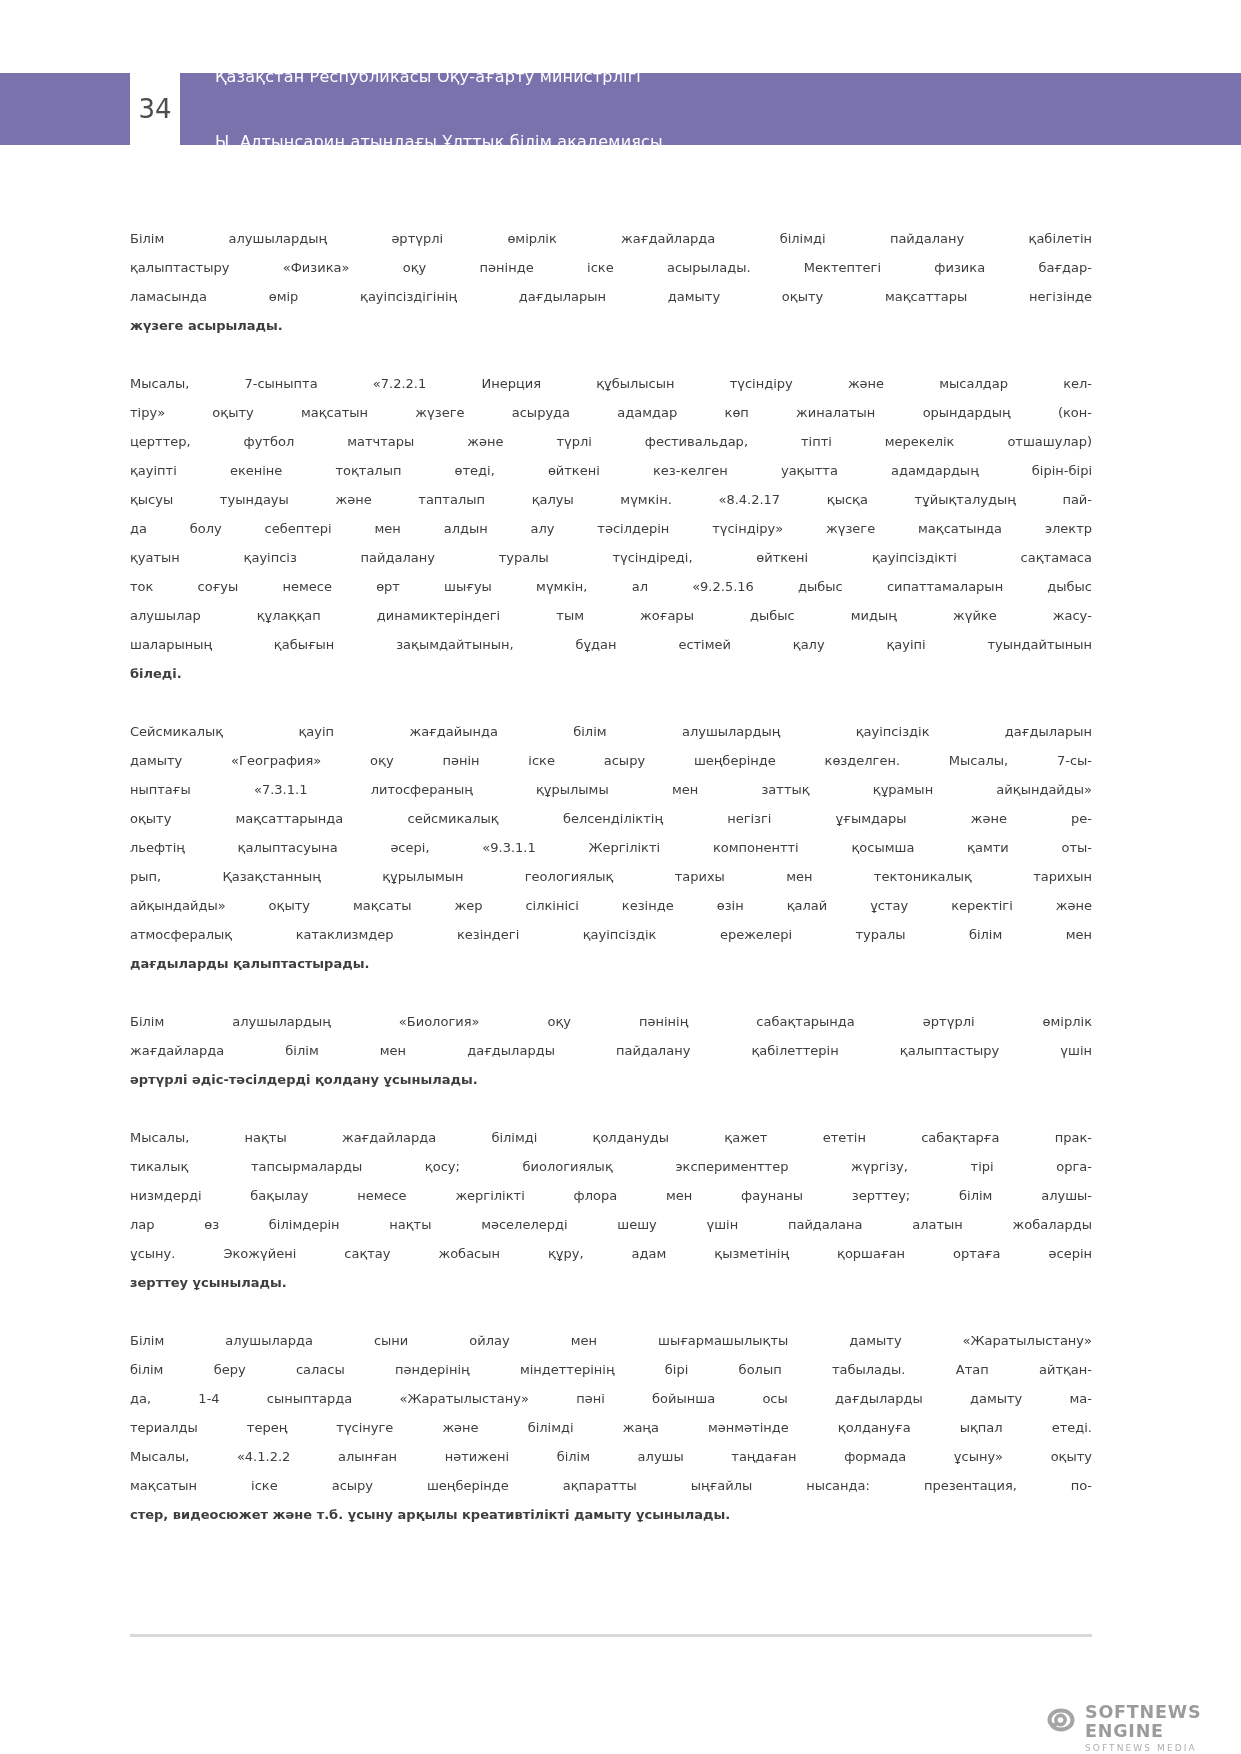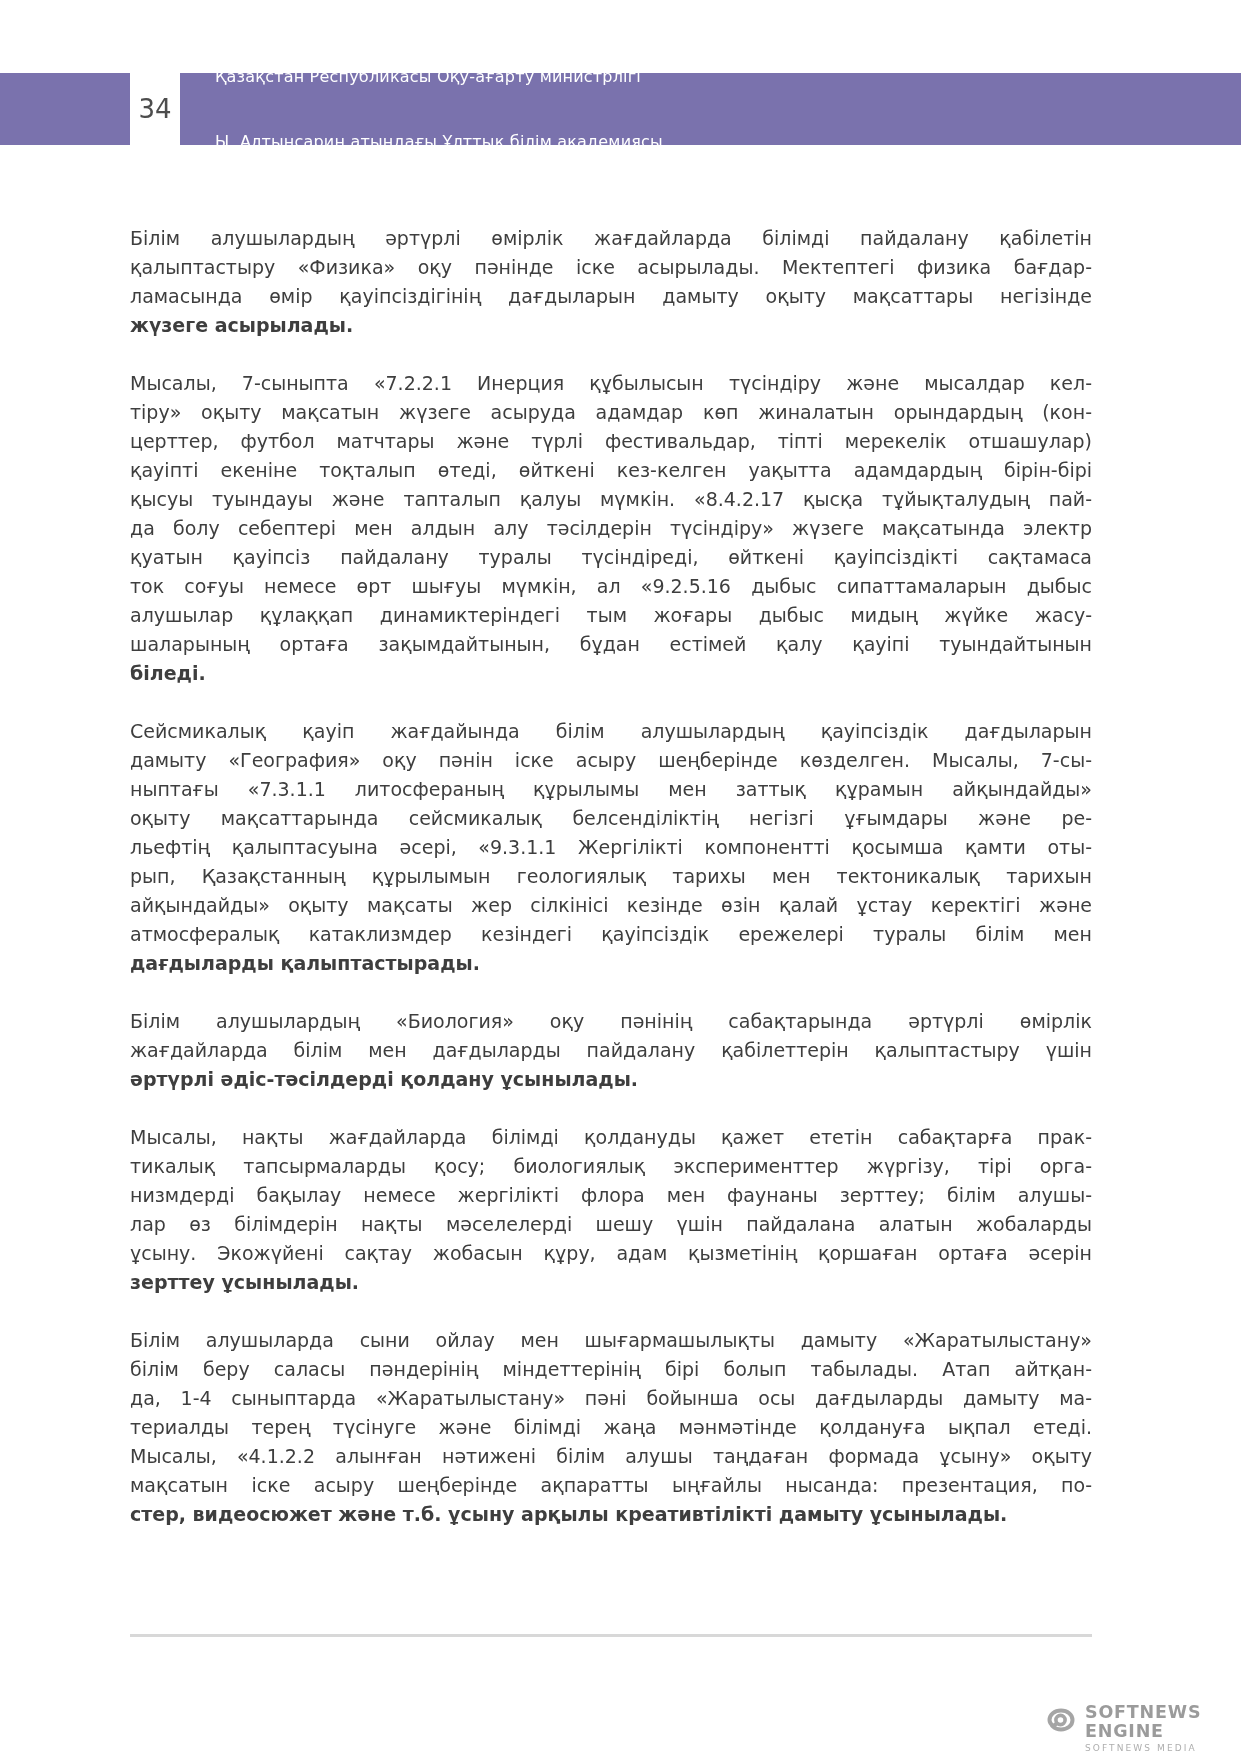--- a/index.html
+++ b/index.html
@@ -28,21 +28,21 @@
     color:#ffffff;
     display:flex; flex-direction:column; justify-content:center;
     padding-left:35px; box-sizing:border-box;gap:40px;
   }
   .hdr-line { font-size:16px; line-height:25px; letter-spacing:0.2px; }
 
   
   .content {
     position:absolute; top:224px; left:130px; width:962px;
     color:#3e3e3e;
-    font-size:19px;
+    font-size:13px;
   }
   .para { margin:0 0 29px 0; }
   .line {
     line-height:29px;
     height:29px;
     text-align:justify;
     -moz-text-align-last:justify;
     text-align-last:justify;
     overflow:hidden;
   }
@@ -89,21 +89,21 @@
     <div class="para">
       <div class="line">Мысалы, 7-сыныпта «7.2.2.1 Инерция құбылысын түсіндіру және мысалдар кел-</div>
       <div class="line">тіру» оқыту мақсатын жүзеге асыруда адамдар көп жиналатын орындардың (кон-</div>
       <div class="line">церттер, футбол матчтары және түрлі фестивальдар, тіпті мерекелік отшашулар)</div>
       <div class="line">қауіпті екеніне тоқталып өтеді, өйткені кез-келген уақытта адамдардың бірін-бірі</div>
       <div class="line">қысуы туындауы және тапталып қалуы мүмкін. «8.4.2.17 қысқа тұйықталудың пай-</div>
       <div class="line">да болу себептері мен алдын алу тәсілдерін түсіндіру» жүзеге мақсатында электр</div>
       <div class="line">қуатын қауіпсіз пайдалану туралы түсіндіреді, өйткені қауіпсіздікті сақтамаса</div>
       <div class="line">ток соғуы немесе өрт шығуы мүмкін, ал «9.2.5.16 дыбыс сипаттамаларын дыбыс</div>
       <div class="line">алушылар құлаққап динамиктеріндегі тым жоғары дыбыс мидың жүйке жасу-</div>
-      <div class="line">шаларының ортаға зақымдайтынын, бұдан естімей қалу қауіпі туындайтынын</div>
+      <div class="line">шаларының қабығын зақымдайтынын, бұдан естімей қалу қауіпі туындайтынын</div>
       <div class="line last">біледі.</div>
     </div>
     <div class="para">
       <div class="line">Сейсмикалық қауіп жағдайында білім алушылардың қауіпсіздік дағдыларын</div>
       <div class="line">дамыту «География» оқу пәнін іске асыру шеңберінде көзделген. Мысалы, 7-сы-</div>
       <div class="line">ныптағы «7.3.1.1 литосфераның құрылымы мен заттық құрамын айқындайды»</div>
       <div class="line">оқыту мақсаттарында сейсмикалық белсенділіктің негізгі ұғымдары және ре-</div>
       <div class="line">льефтің қалыптасуына әсері, «9.3.1.1 Жергілікті компонентті қосымша қамти оты-</div>
       <div class="line">рып, Қазақстанның құрылымын геологиялық тарихы мен тектоникалық тарихын</div>
       <div class="line">айқындайды» оқыту мақсаты жер сілкінісі кезінде өзін қалай ұстау керектігі және</div>

